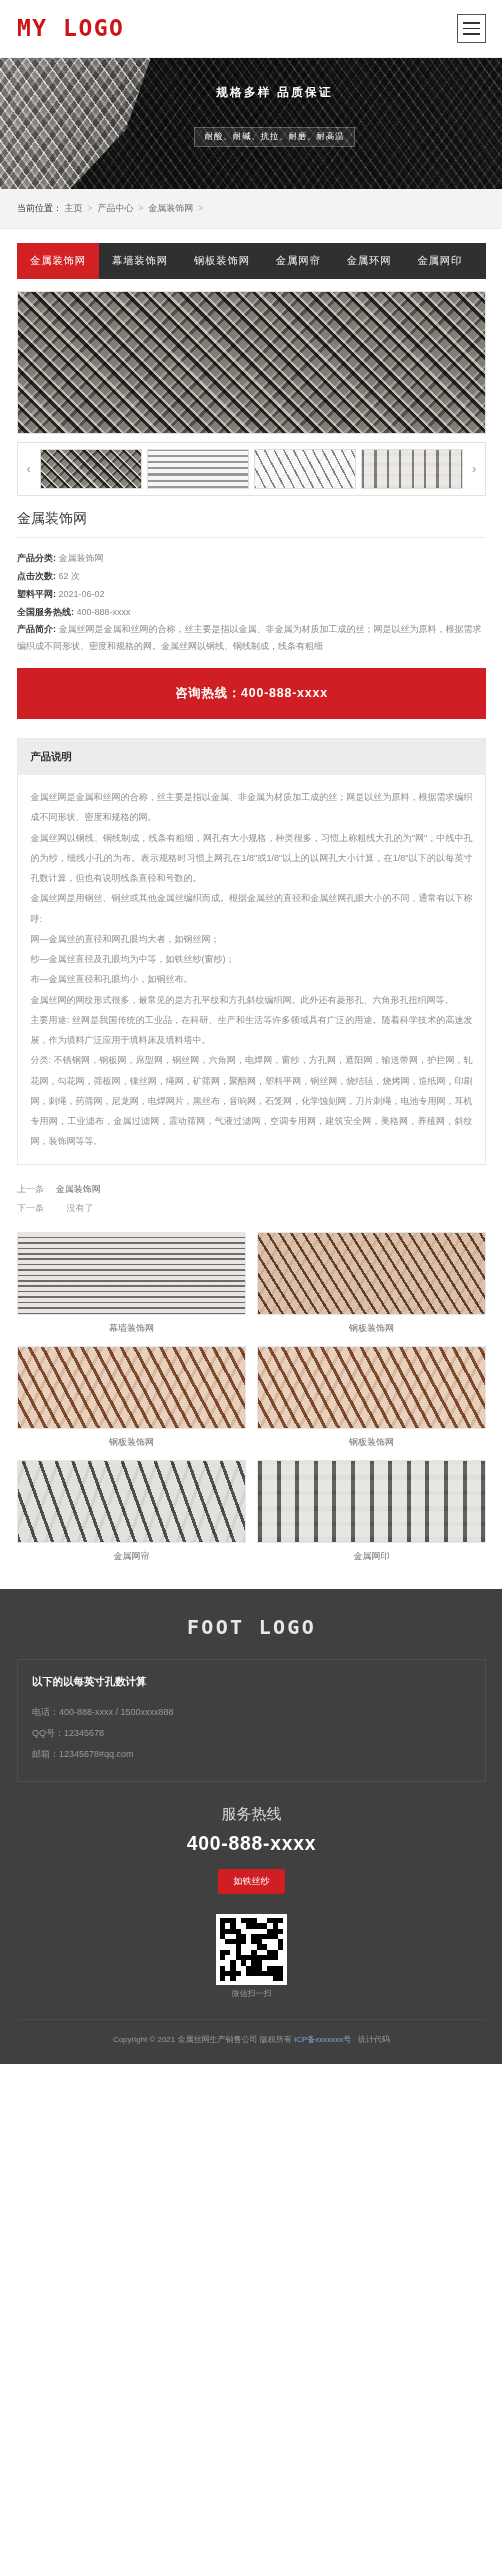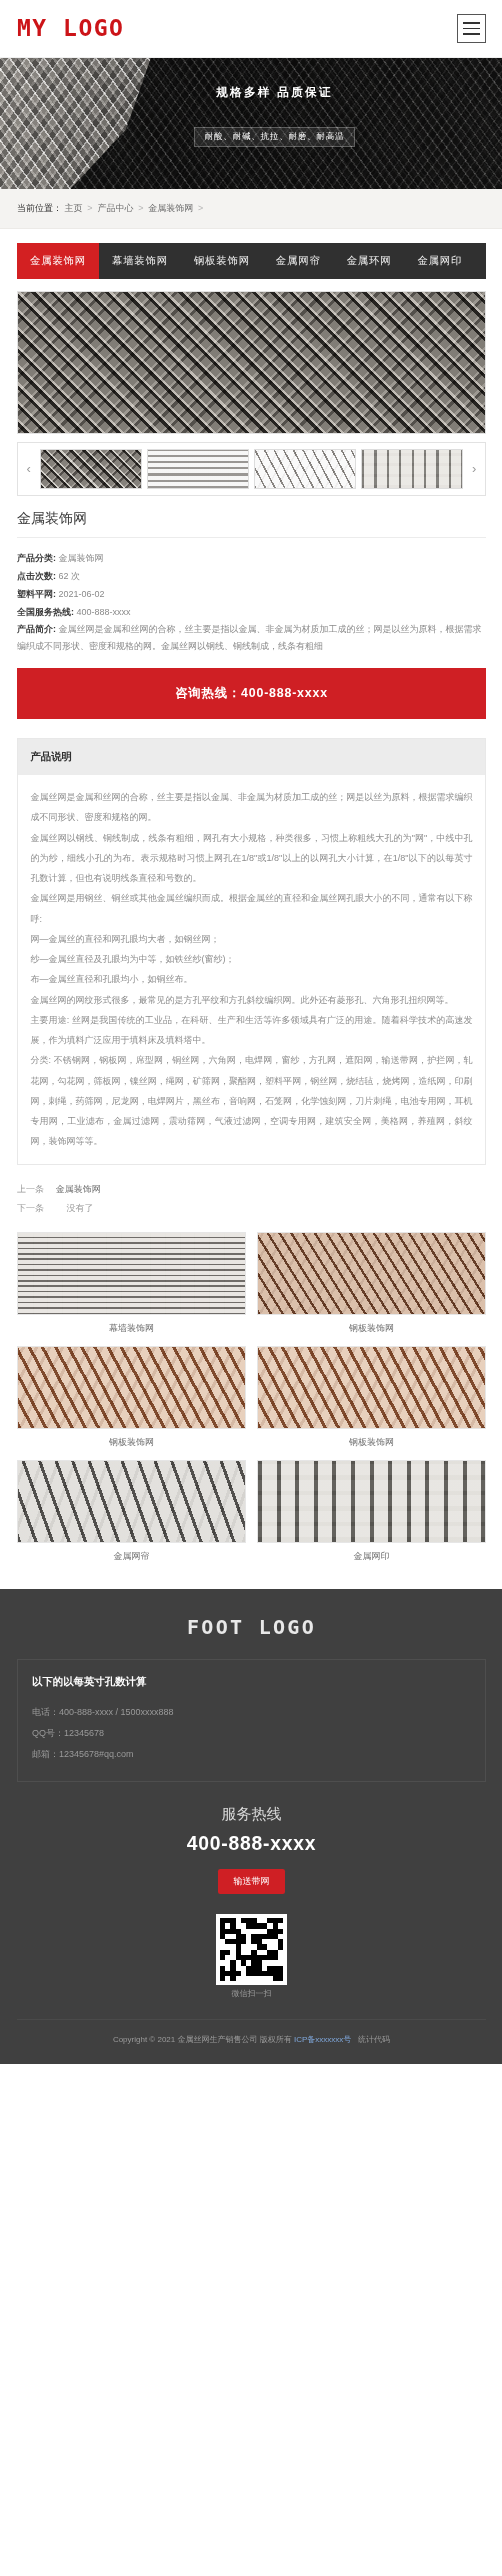--- a/index.html
+++ b/index.html
@@ -488,21 +488,21 @@
   <div class="footer">
     <div class="foot-logo">FOOT LOGO</div>
     <div class="foot-card">
       <div class="foot-company">以下的以每英寸孔数计算</div>
       <div class="foot-line">电话：400-888-xxxx / 1500xxxx888</div>
       <div class="foot-line">QQ号：12345678</div>
       <div class="foot-line">邮箱：12345678#qq.com</div>
     </div>
     <div class="foot-svc">服务热线</div>
     <div class="foot-tel">400-888-xxxx</div>
-    <button class="chat-btn">输送带网</button>
+    <button class="chat-btn">如铁丝纱</button>
     <div class="qr-wrap">
       <div class="qr">
         <div class="qr-inner" id="qr-grid">
             <i class="on"></i>
             <i class="on"></i>
             <i class="on"></i>
             <i></i>
             <i class="on"></i>
             <i class="on"></i>
             <i class="on"></i>

